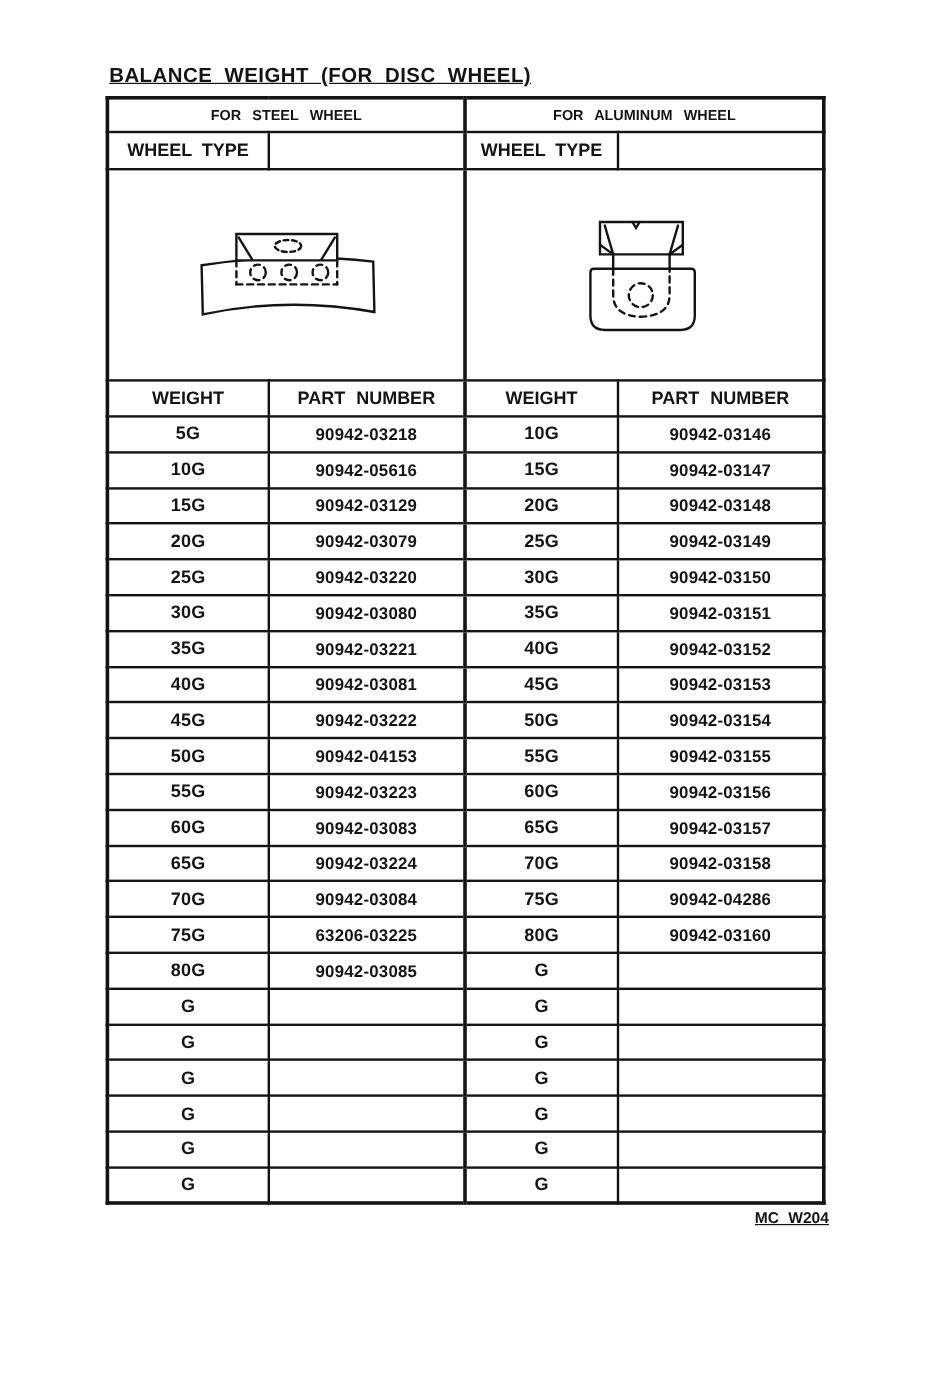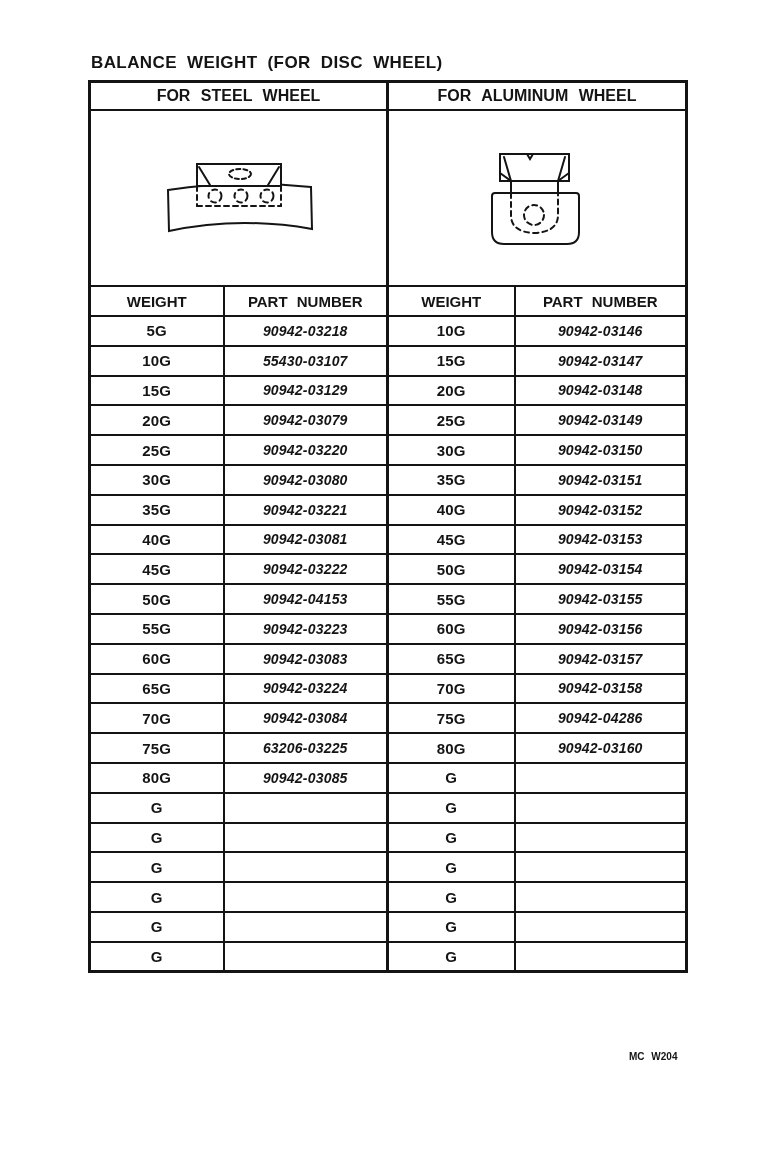--- a/index.html
+++ b/index.html
@@ -3,62 +3,68 @@
 <meta charset="utf-8">
 <style>
   html,body { margin:0; padding:0; }
   body {
     width:776px; height:1152px; background:#ffffff; position:relative;
     font-family:"Liberation Sans", sans-serif; color:#141414;
     -webkit-font-smoothing:antialiased;
   }
   .title {
     position:absolute; left:91px; top:53px;
-    font-size:17px; font-weight:700; letter-spacing:0.4px; word-spacing:5px;
+    font-size:17px; font-weight:700; letter-spacing:0.4px; word-spacing:5px;text-decoration:underline;
   }
   table.bw {
     position:absolute; left:88px; top:80px; width:597px;
     border-collapse:collapse; table-layout:fixed;
     border:3px solid #141414;
   }
   table.bw td, table.bw th {
     border:2px solid #141414; padding:0; text-align:center;
     font-weight:700; overflow:hidden;
   }
   .mid { border-left:3px solid #141414 !important; }
-  tr.section-hdr th { height:26px; font-size:16px; word-spacing:6px; }
+  tr.section-hdr th { height:26px; font-size:12px; word-spacing:6px; }
   tr.wheeltype-row td, tr.wheeltype-row th { height:29px; font-size:15px; word-spacing:4px; }
   tr.drawing-row td { height:174px; vertical-align:middle; }
   tr.col-hdr th { height:28px; font-size:15px; word-spacing:5px;text-align:center; }
   tbody.data tr { height:29.8px;margin-top:16px; }
   tbody.data td { font-size:15px; letter-spacing:0.2px; }
-  tbody.data td.part { font-size:14px;font-style:italic; }
+  tbody.data td.part { font-size:14px; }
   .footer-code {
-    position:absolute; left:629px; top:1051px;
-    font-size:10px; font-weight:700; word-spacing:4px;
+    position:absolute; left:629px; top:1007px;
+    font-size:13px; font-weight:700; word-spacing:4px;text-decoration:underline;
   }
   svg { display:block; margin:0 auto; }
 </style>
 </head>
 <body>
 
 <div class="title">BALANCE WEIGHT (FOR DISC WHEEL)</div>
 
 <table class="bw">
   <colgroup>
     <col style="width:134px">
       <col style="width:164px">
       <col style="width:127px">
       <col style="width:172px">
   </colgroup>
   <thead>
     <tr class="section-hdr">
       <th colspan="2">FOR STEEL WHEEL</th>
       <th colspan="2" class="mid">FOR ALUMINUM WHEEL</th>
     </tr>
+    <tr class="wheeltype-row">
+      <th>WHEEL TYPE</th>
+      <td></td>
+      <th class="mid">WHEEL TYPE</th>
+      <td></td>
+    </tr>
     <tr class="drawing-row">
       <td colspan="2">
 
         <svg width="298" height="172" viewBox="0 0 298 172">
           <g stroke="#141414" stroke-width="2" fill="none" stroke-linecap="round">
 
             <path d="M77,78 Q148,67 220,75 L221,117 Q148,104 78,119 Z"></path>
 
             <g stroke-dasharray="5,4">
               <line x1="106" y1="74" x2="106" y2="94"></line>
@@ -110,21 +116,21 @@
   </thead>
   <tbody class="data">
       <tr>
         <td>5G</td>
         <td class="part">90942-03218</td>
         <td class="mid">10G</td>
         <td class="part">90942-03146</td>
       </tr>
       <tr>
         <td>10G</td>
-        <td class="part">55430-03107</td>
+        <td class="part">90942-05616</td>
         <td class="mid">15G</td>
         <td class="part">90942-03147</td>
       </tr>
       <tr>
         <td>15G</td>
         <td class="part">90942-03129</td>
         <td class="mid">20G</td>
         <td class="part">90942-03148</td>
       </tr>
       <tr>

